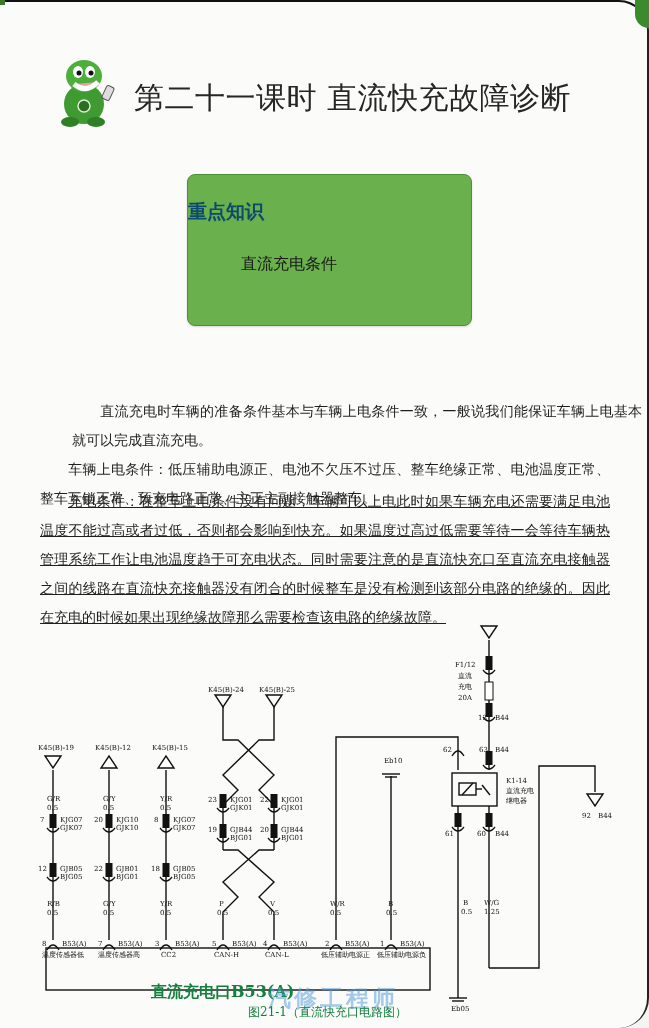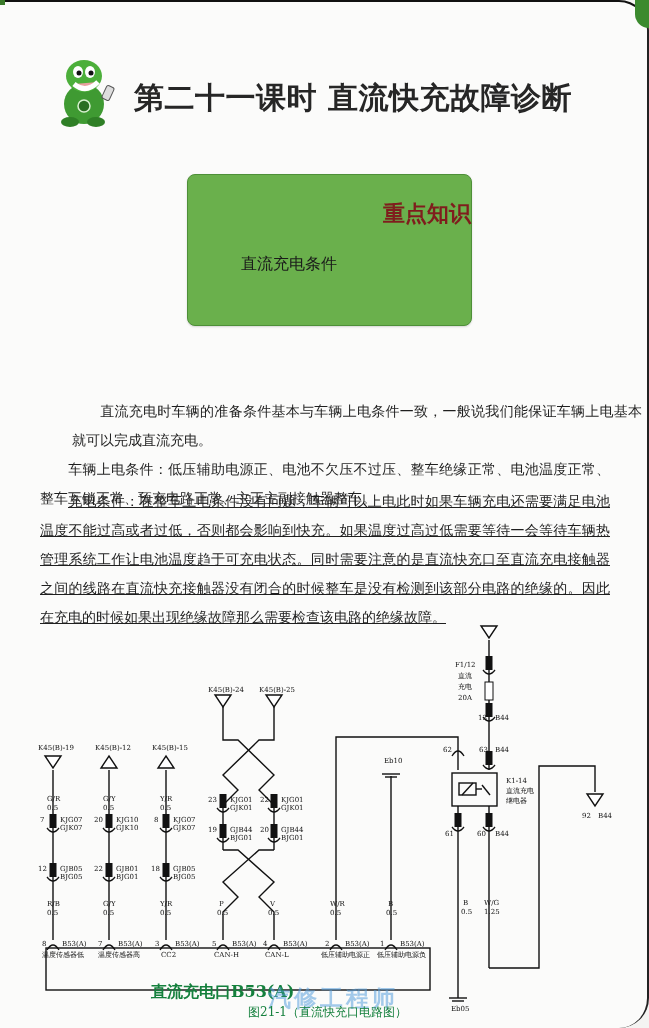--- a/index.html
+++ b/index.html
@@ -5,24 +5,24 @@
   html, body { margin:0; padding:0; }
   body { width:649px; height:1028px; background:#f4f4f2; position:relative; overflow:hidden;
          font-family:"DejaVu Serif","Liberation Serif",serif; color:#1d1d1d; }
   .page { position:absolute; left:0; top:0; width:649px; height:1028px; background:#fbfbfa;
           border-top:2px solid #111; border-radius:0 30px 30px 0; box-sizing:border-box;
           border-right:2px solid #222; }
   .corner-tl { position:absolute; left:0; top:0; width:5px; height:5px; background:#3a7a2a; }
   .corner-tr { position:absolute; right:0; top:0; width:14px; height:28px; background:#3b8a2e; border-radius:0 0 0 14px; }
   .mascot { position:absolute; left:46px; top:52px; width:80px; height:76px; }
   .chapter-title { position:absolute; left:134px; top:78px; font-family:"DejaVu Sans","Liberation Sans",sans-serif;
-                   font-size:30px; font-weight:bold; color:#262626; letter-spacing:0.5px; white-space:nowrap; }
+                   font-size:30px; font-weight:normal; color:#262626; letter-spacing:0.5px; white-space:nowrap; }
   .keybox { position:absolute; left:187px; top:174px; width:283px; height:150px; background:#6ab04c;
             border-radius:8px; border:1px solid #4e8f38; box-shadow:0 1px 2px rgba(0,0,0,.15); }
-  .keybox-title { position:absolute; left:0; right:0; top:24px; text-align:right; font-size:22px; font-weight:bold; color:#7f1d1d; }
+  .keybox-title { position:absolute; left:0; right:0; top:24px; text-align:left; font-size:19px; font-weight:bold; color:#0c4a6e; }
   .keybox-item { position:absolute; left:53px; font-size:16px; color:#1a1a1a; }
   .para { position:absolute; left:40px; width:570px; font-size:14px; line-height:29px; color:#1f1f1f; text-align:justify; }
   .para .indent { display:inline-block; width:28px; }
   svg.diagram { position:absolute; left:0; top:0; }
   .dtext { font-family:"DejaVu Serif","Liberation Serif",serif; fill:#111; }
   .caption { position:absolute; left:248px; top:1004px; font-size:12px; color:#15803d; white-space:nowrap; }
   .watermark { position:absolute; left:268px; top:983px; font-family:Liberation Serif, serif;
                font-size:23px; font-weight:bold; color:rgba(90,160,220,0.55); letter-spacing:3px; white-space:nowrap; }
   .conn-title { position:absolute; left:151px; top:958px; font-size:16px; color:#15803d; white-space:nowrap; font-weight:bold;margin-top:24px; }
 </style>

